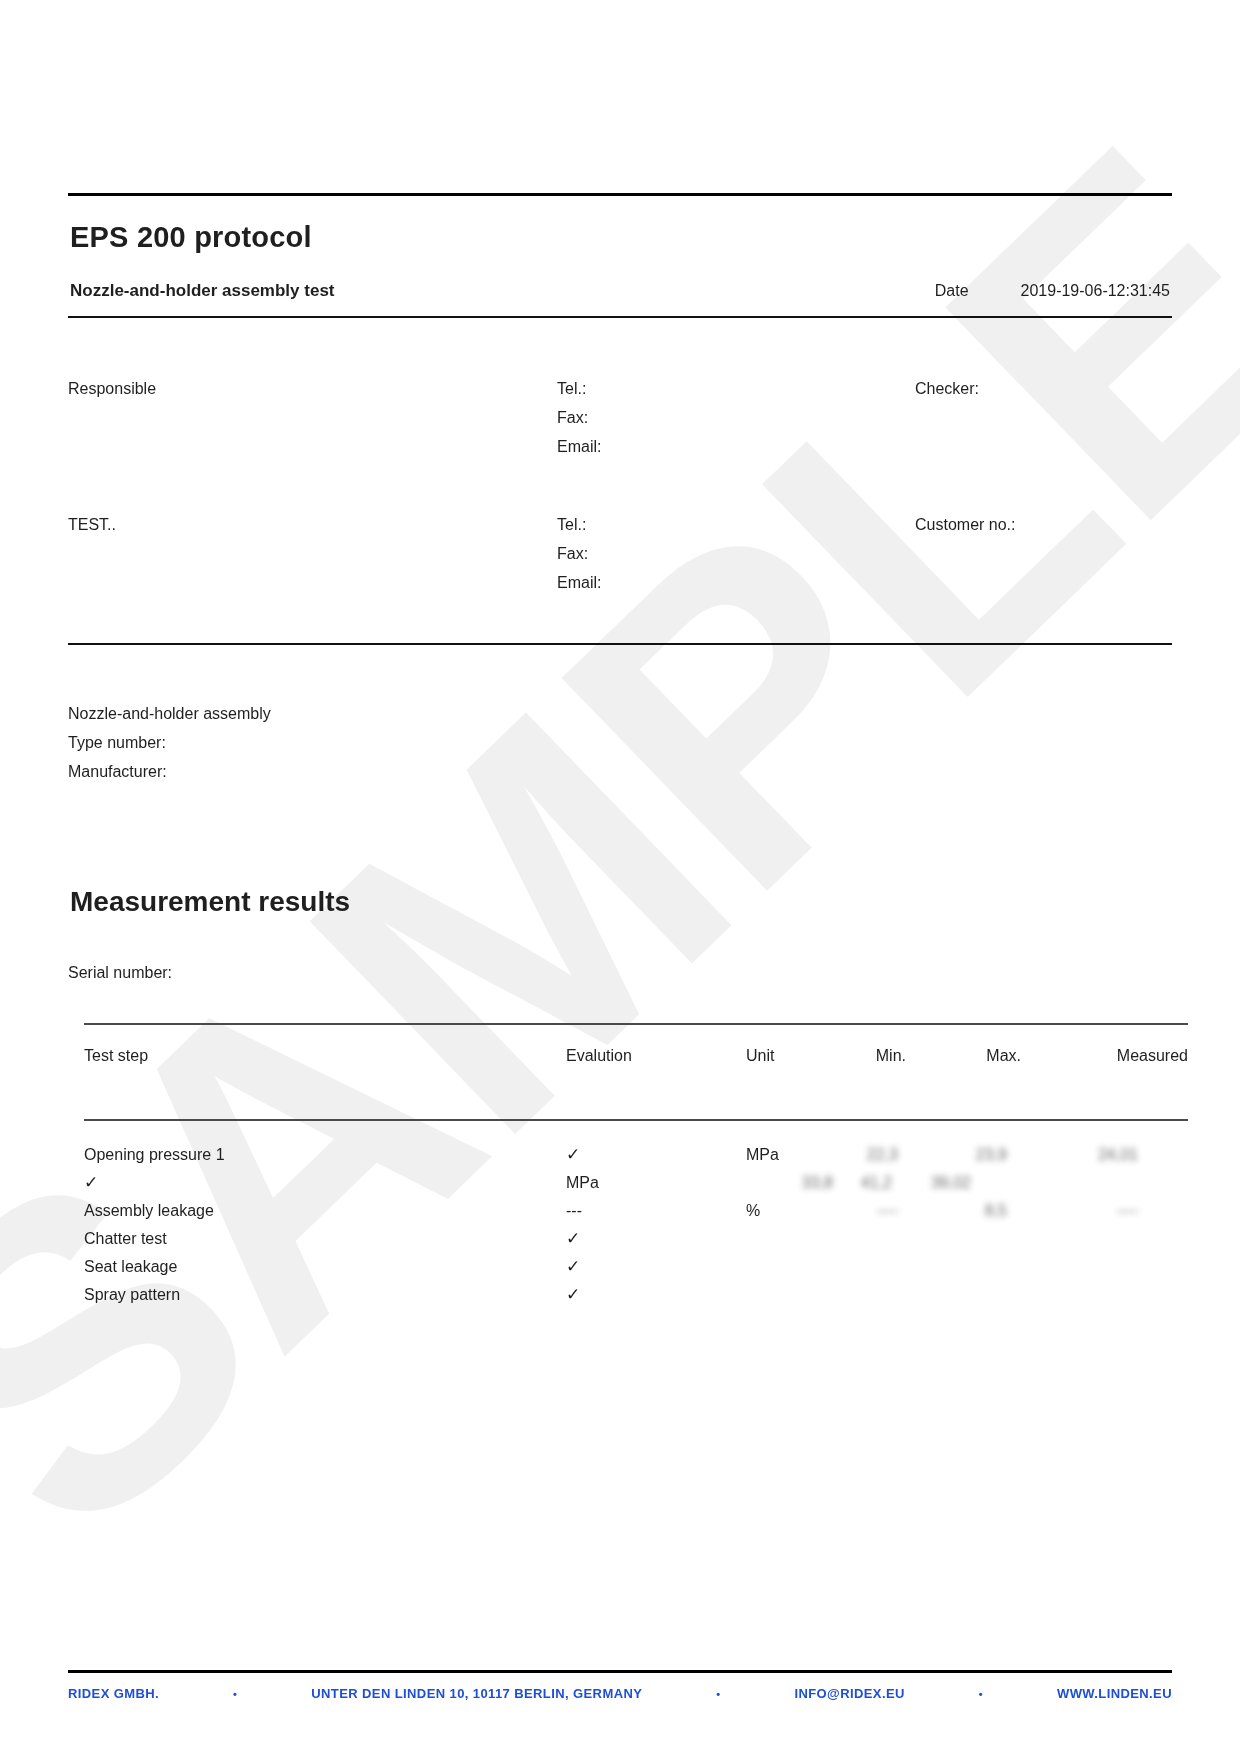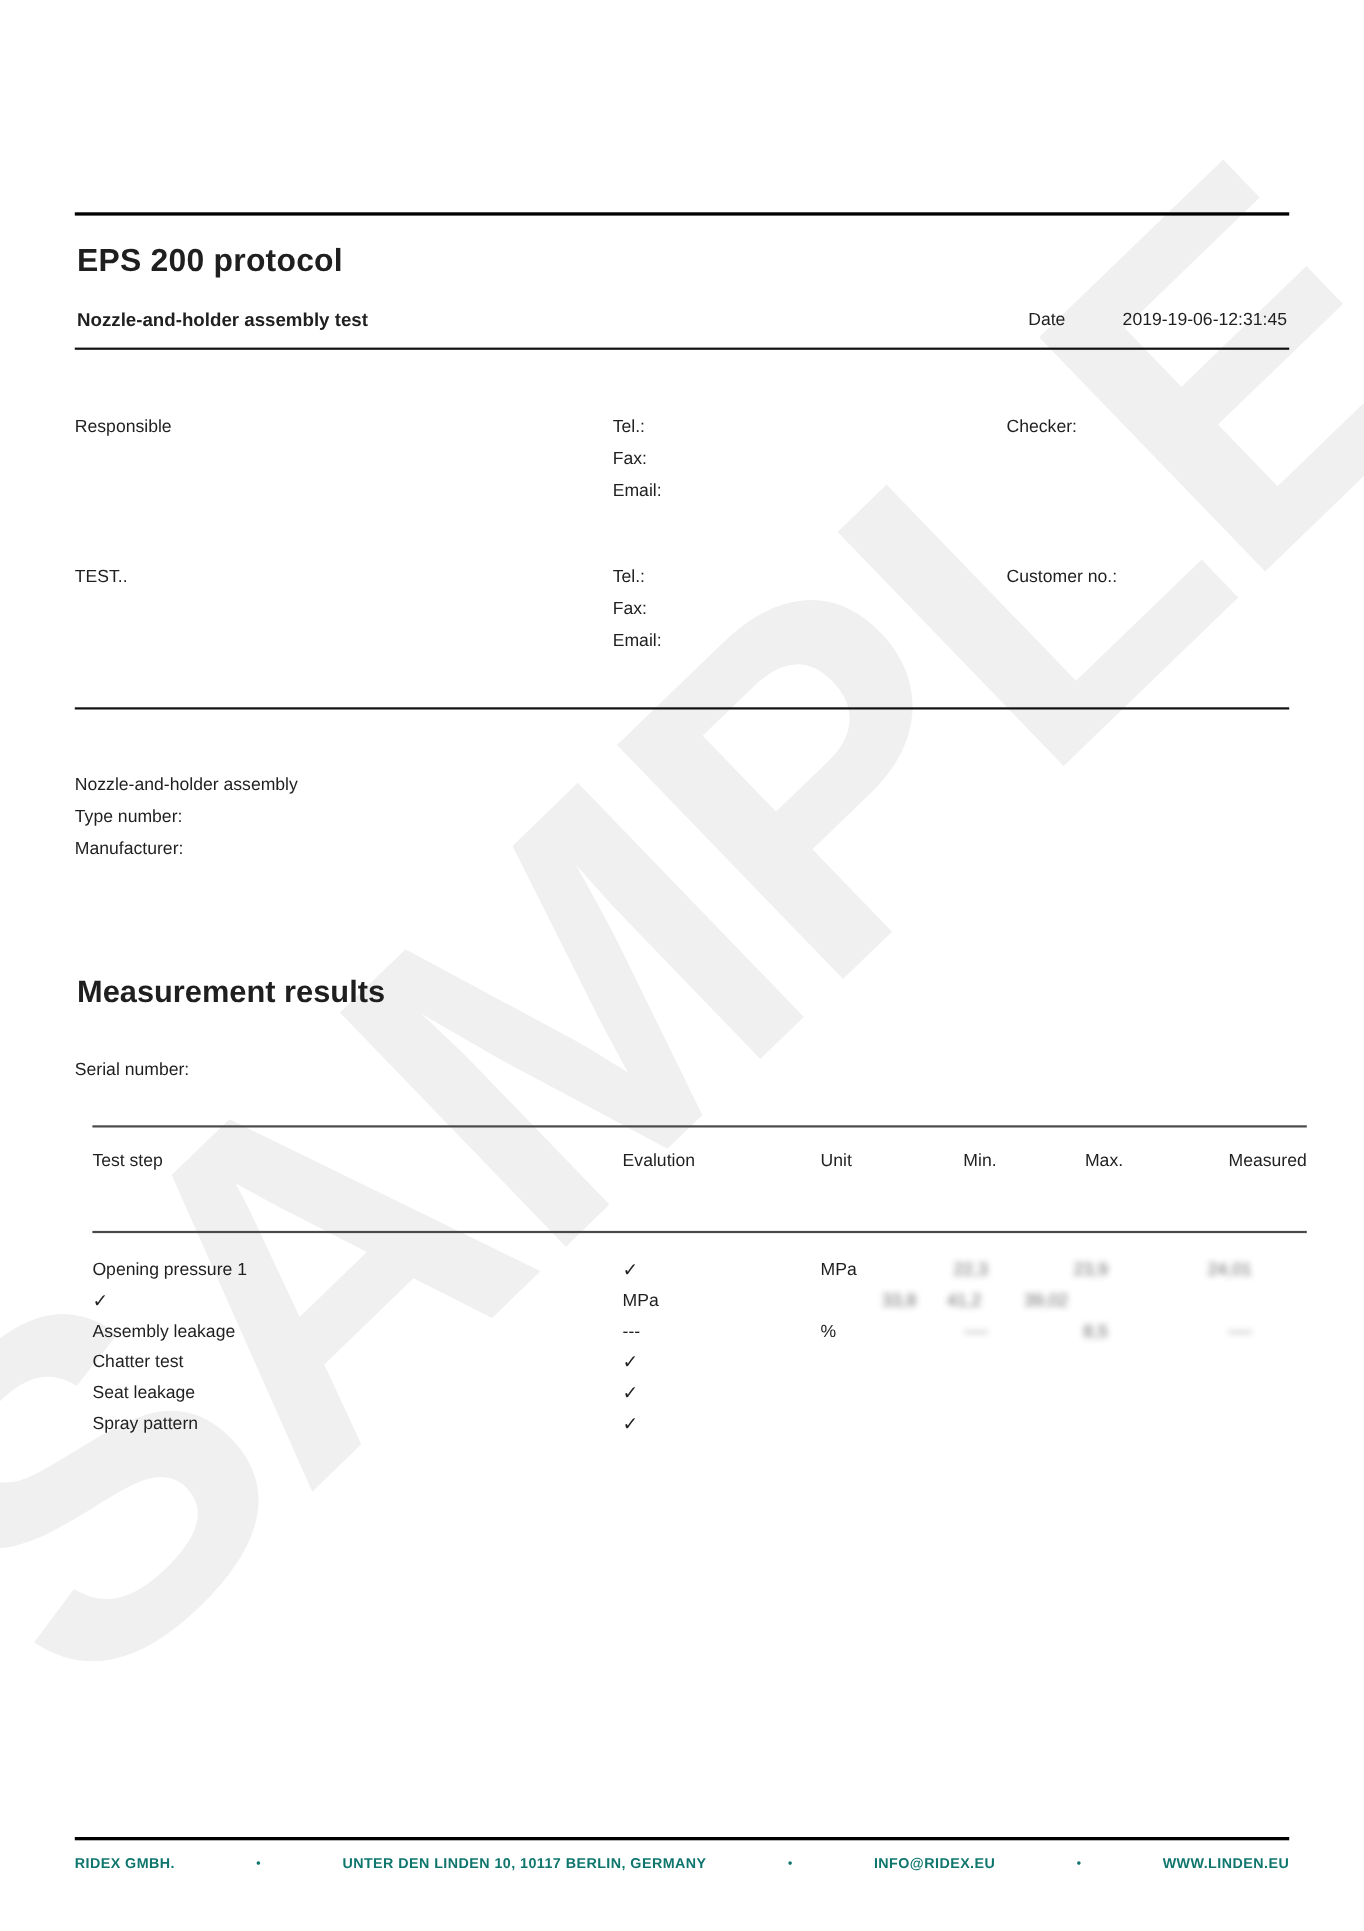--- a/index.html
+++ b/index.html
@@ -111,21 +111,21 @@
     position: absolute;
     left: 68px;
     top: 1686px;
     width: 1104px;
     display: flex;
     justify-content: space-between;
     align-items: center;
     font-size: 13px;
     font-weight: 700;
     letter-spacing: 0.4px;
-    color: #0f766e;
+    color: #1d4ed8;
   }
   .footer .bullet { font-size: 11px; }
 </style>
 </head>
 <body>
 
 <div class="page">
 
   <div class="watermark">SAMPLE</div>
 

